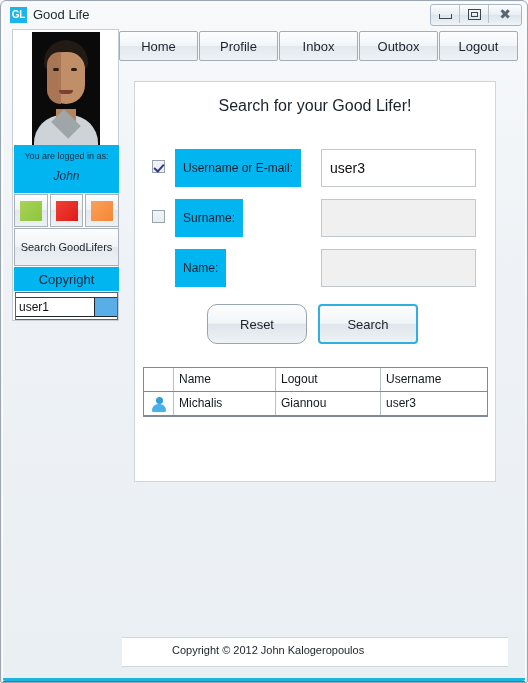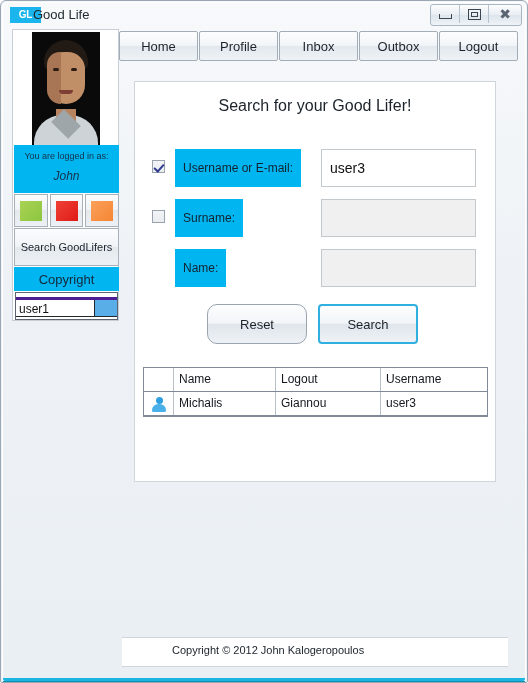--- a/index.html
+++ b/index.html
@@ -46,21 +46,21 @@
 
   
   #titlebar {
     position: absolute;
     left: 0; top: 0;
     width: 526px; height: 27px;
   }
   #app-logo {
     position: absolute;
     left: 9px; top: 6px;
-    width: 31px; height: 16px;
+    width: 17px; height: 16px;
     background: #19b5ec;
     color: #ffffff;
     font-size: 10px;
     font-weight: bold;
     line-height: 16px;
     text-align: center;
     letter-spacing: -0.3px;
     font-family: "Liberation Sans", sans-serif;
   }
   #app-title {
@@ -266,21 +266,21 @@
     left: 2px; top: 262px;
     width: 103px; height: 28px;
     border: 1px solid #5b6470;
     box-sizing: border-box;
     background: #ffffff;
   }
   #gl-list-row {
     position: absolute;
     left: 0; top: 4px;
     width: 101px; height: 20px;
-    border-top: 3px solid #4c1d95;
+    border-top: 1px solid #4c1d95;
     border-bottom: 1px solid #22272d;
     box-sizing: border-box;
     display: flex;
   }
   #gl-list-name {
     flex: 1;
     font-size: 12px;
     color: #111;
     padding-left: 3px;
     line-height: 18px;

